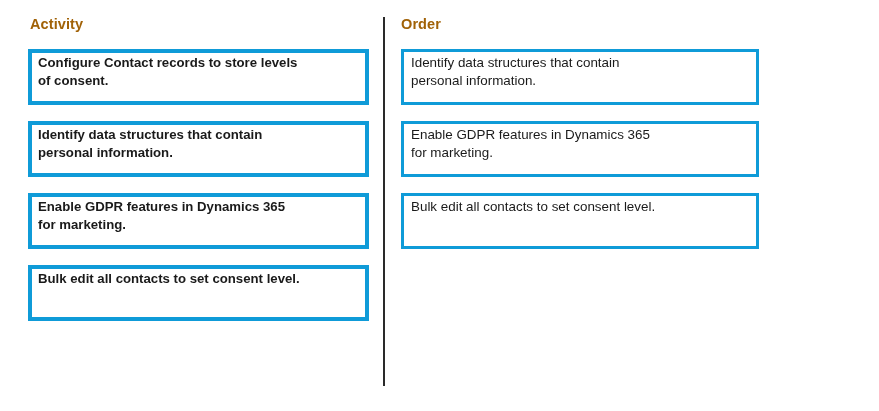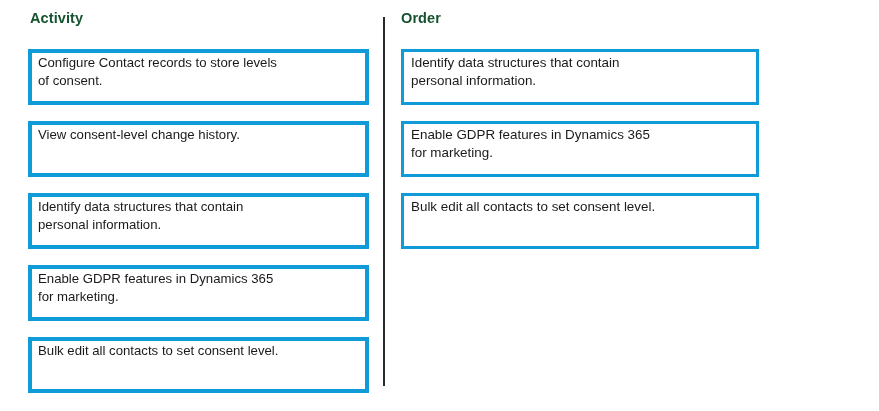--- a/index.html
+++ b/index.html
@@ -30,25 +30,25 @@
     left: 28px;
     width: 341px;
   }
   .column.order {
     left: 401px;
     width: 358px;
   }
 
   .col-header {
     position: absolute;
-    top: 10px;
+    top: 16px;
     left: 2px;
     font-size: 14.5px;
     font-weight: bold;
-    color: #14532d;
+    color: #a16207;
     letter-spacing: 0.1px;
     white-space: nowrap;
   }
   .column.order .col-header {
     left: 0px;
     text-align: right;
   }
 
   
   .divider {
@@ -74,20 +74,21 @@
     border-style: solid;
     border-color: #0f9bd8;
     margin-bottom: 16px;
     position: relative;
   }
 
   .column.activity .item-box {
     width: 341px;
     height: 56px;
     border-width: 4px;
+    font-weight: bold;
   }
   .column.order .item-box {
     width: 358px;
     height: 56px;
     border-width: 3px;
   }
 
   .item-text {
     position: absolute;
     left: 6px;
@@ -114,23 +115,20 @@
 
   <div class="column activity">
     <div class="col-header">Activity</div>
 
     <div class="items">
       <div class="item-box">
         <div class="item-text">Configure Contact records to store levels
 of consent.</div>
       </div>
       <div class="item-box">
-        <div class="item-text">View consent-level change history.</div>
-      </div>
-      <div class="item-box">
         <div class="item-text">Identify data structures that contain
 personal information.</div>
       </div>
       <div class="item-box">
         <div class="item-text">Enable GDPR features in Dynamics 365
 for marketing.</div>
       </div>
       <div class="item-box">
         <div class="item-text">Bulk edit all contacts to set consent level.</div>
       </div>

